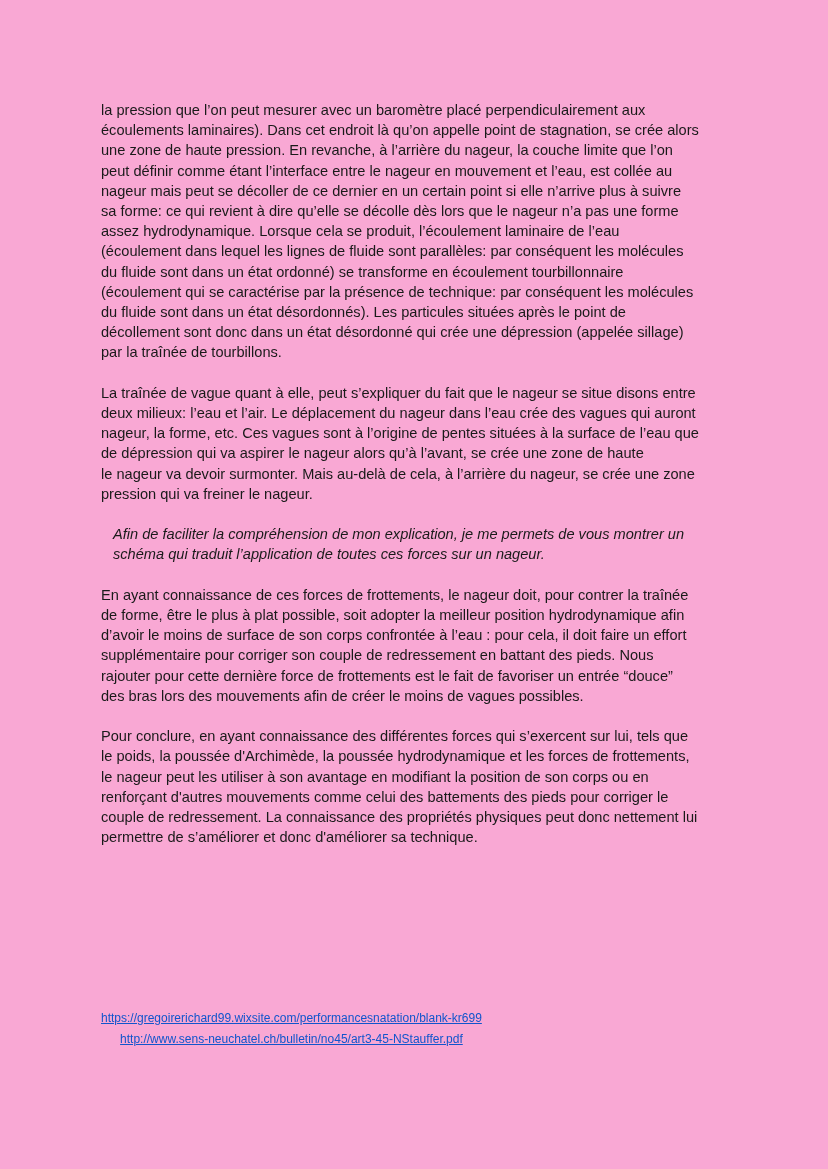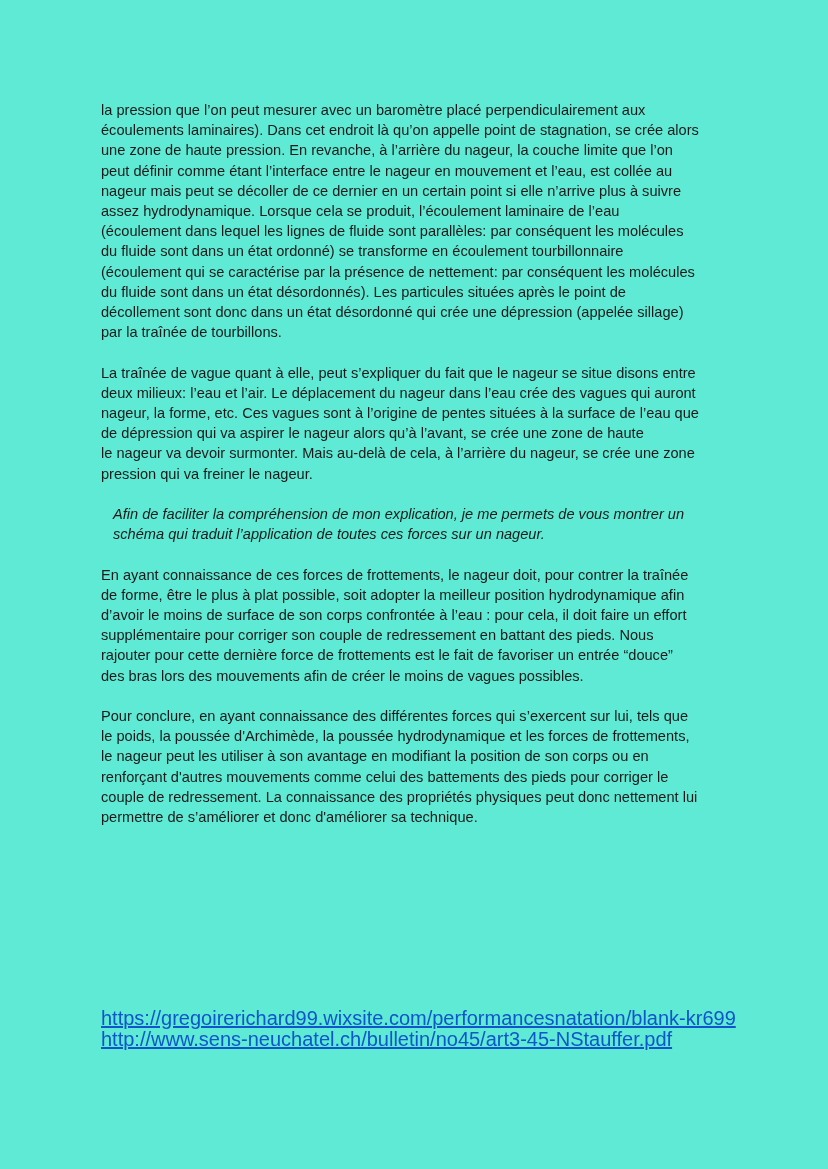--- a/index.html
+++ b/index.html
@@ -1,53 +1,54 @@
 <!DOCTYPE html>
 <html><head>
 <meta charset="utf-8">
 <style>
   html, body { margin: 0; padding: 0; background: #ffffff; }
   body { width: 828px; height: 1169px; position: relative; overflow: hidden; }
   .page {
-    position: absolute; left: 0; top: 0; width: 828px; height: 1169px; background: #5eead4;
+    position: absolute; left: 0; top: 0; width: 828px; height: 1169px; background: #f9a8d4;
   }
   .content {
     position: absolute; left: 101px; top: 100px; width: 640px;
     font-family: "Liberation Sans", sans-serif;
     font-size: 14.6px; line-height: 20.2px; color: #1a1a1a;
   }
   .para { margin: 0 0 20.2px 0; }
   .para .line { display: block; white-space: nowrap; }
   .italic { font-style: italic; margin-left: 12px; }
   .links {
     position: absolute; left: 101px; top: 1008px;
     font-family: "Liberation Sans", sans-serif;
-    font-size: 20px; line-height: 20px;
+    font-size: 12px; line-height: 20px; text-align: center;
   }
   .links a {
     display: block; color: #1155cc; text-decoration: underline; white-space: nowrap;
   }
   .links a + a { margin-top: 1px; }
 </style>
 </head>
 <body>
 
 <div class="page">
   <div class="content">
 
     <p class="para">
       <span class="line">la pression que l’on peut mesurer avec un baromètre placé perpendiculairement aux</span>
       <span class="line">écoulements laminaires). Dans cet endroit là qu’on appelle point de stagnation, se crée alors</span>
       <span class="line">une zone de haute pression. En revanche, à l’arrière du nageur, la couche limite que l’on</span>
       <span class="line">peut définir comme étant l’interface entre le nageur en mouvement et l’eau, est collée au</span>
       <span class="line">nageur mais peut se décoller de ce dernier en un certain point si elle n’arrive plus à suivre</span>
+      <span class="line">sa forme: ce qui revient à dire qu’elle se décolle dès lors que le nageur n’a pas une forme</span>
       <span class="line">assez hydrodynamique. Lorsque cela se produit, l’écoulement laminaire de l’eau</span>
       <span class="line">(écoulement dans lequel les lignes de fluide sont parallèles: par conséquent les molécules</span>
       <span class="line">du fluide sont dans un état ordonné) se transforme en écoulement tourbillonnaire</span>
-      <span class="line">(écoulement qui se caractérise par la présence de nettement: par conséquent les molécules</span>
+      <span class="line">(écoulement qui se caractérise par la présence de technique: par conséquent les molécules</span>
       <span class="line">du fluide sont dans un état désordonnés). Les particules situées après le point de</span>
       <span class="line">décollement sont donc dans un état désordonné qui crée une dépression (appelée sillage)</span>
       <span class="line">par la traînée de tourbillons.</span>
     </p>
 
     <p class="para">
       <span class="line">La traînée de vague quant à elle, peut s’expliquer du fait que le nageur se situe disons entre</span>
       <span class="line">deux milieux: l’eau et l’air. Le déplacement du nageur dans l’eau crée des vagues qui auront</span>
       <span class="line">nageur, la forme, etc. Ces vagues sont à l’origine de pentes situées à la surface de l’eau que</span>
       <span class="line">de dépression qui va aspirer le nageur alors qu’à l’avant, se crée une zone de haute</span>

